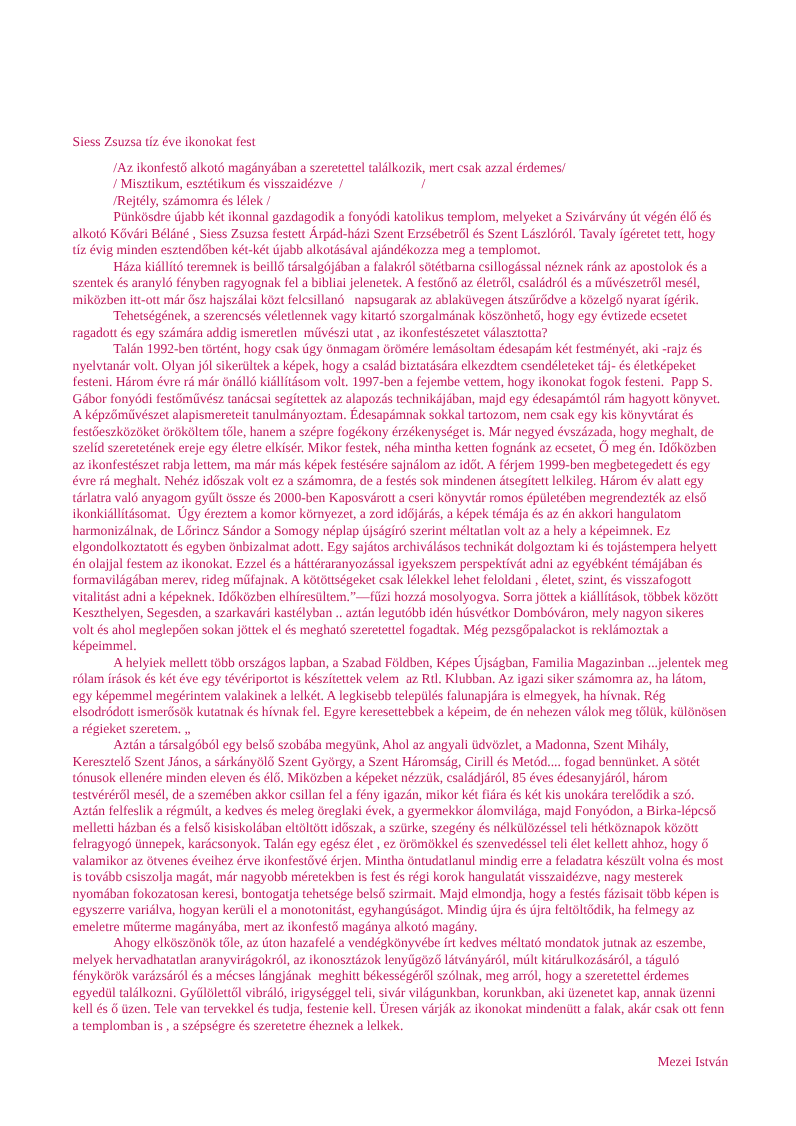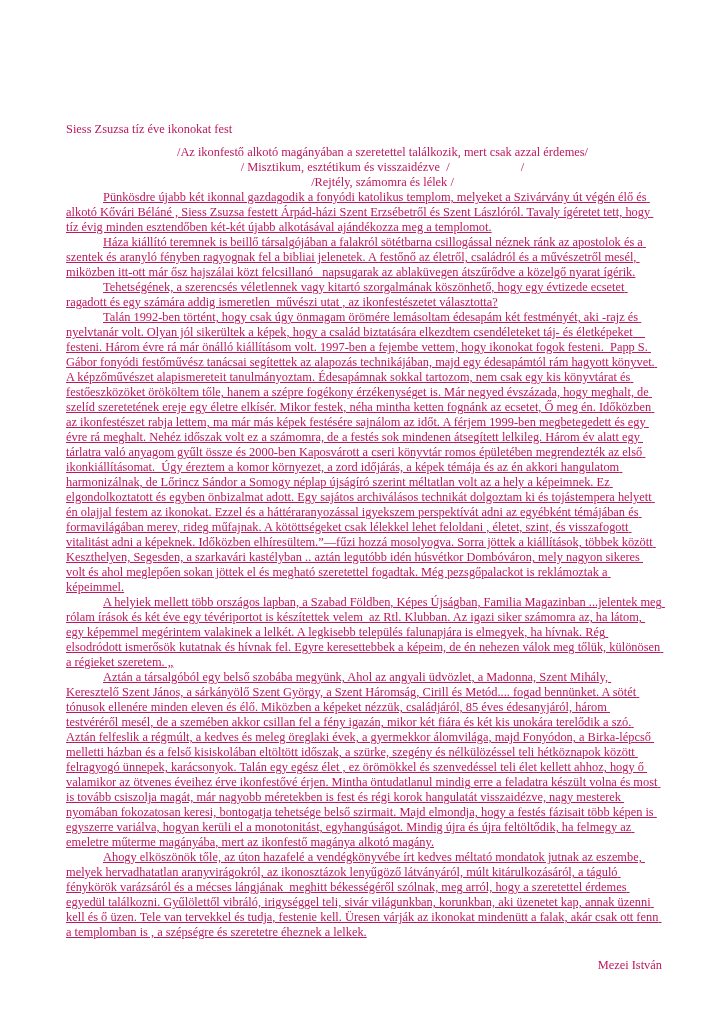--- a/index.html
+++ b/index.html
@@ -27,25 +27,23 @@
   }
   .content p {
     margin: 0;
     white-space: pre-wrap;
   }
   .title {
     margin-bottom: 8px !important;
   }
   .subtitle {
     padding-left: 37px;
-    text-align: center;
   }
   .para {
     text-indent: 37px;
-    text-decoration: underline;
   }
   .author {
     margin-top: 18px !important;
     text-align: right;
   }
 </style>
 </head>
 <body>
 
 <div class="page">

